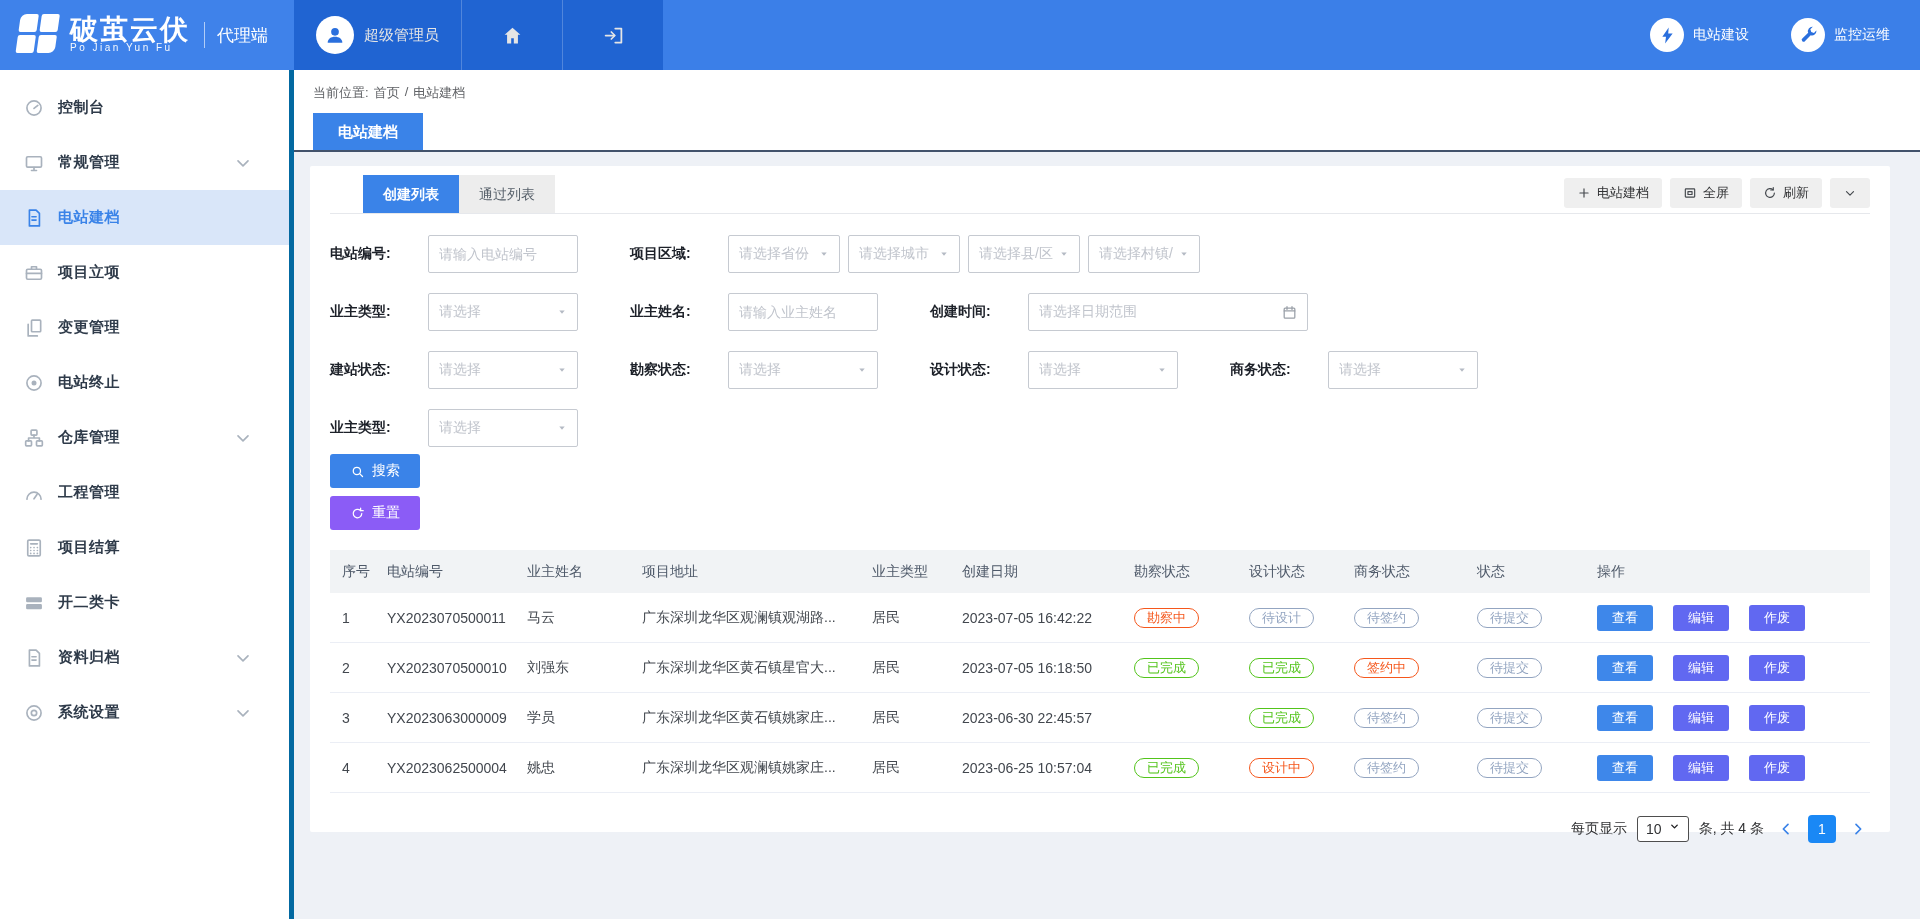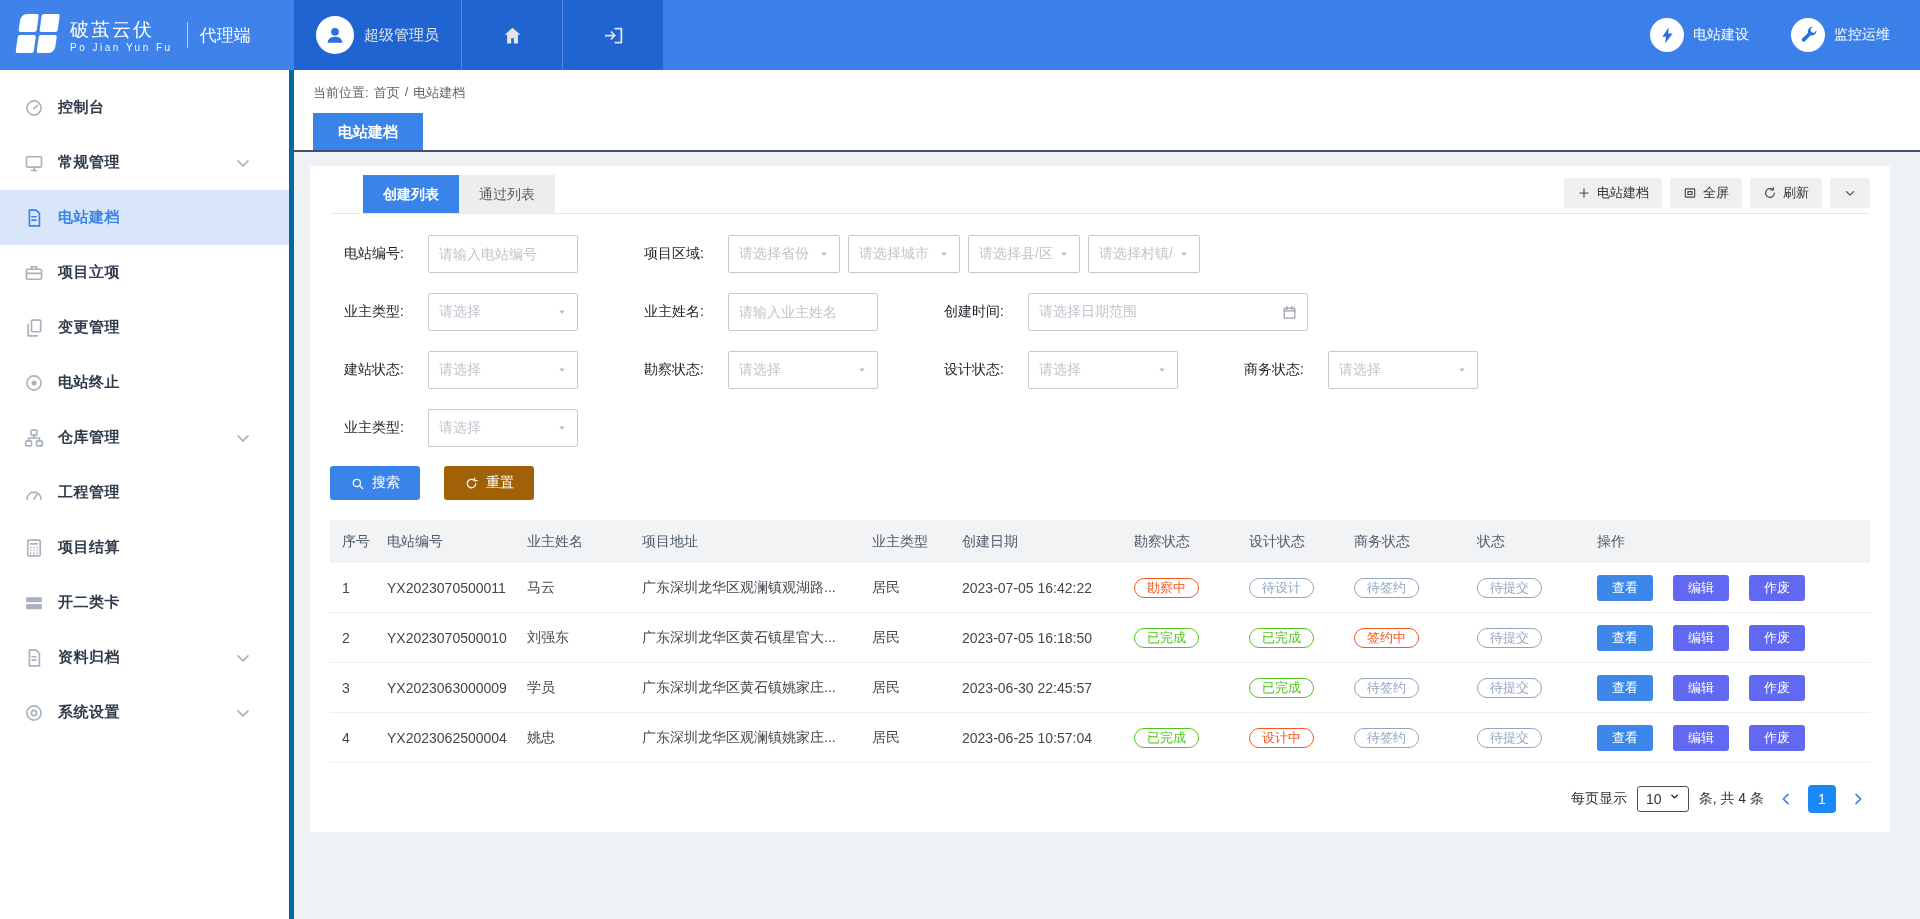--- a/index.html
+++ b/index.html
@@ -8,21 +8,21 @@
   .ic svg{width:1em;height:1em;display:block;}
 
   
   .topbar{position:absolute;top:0;left:0;width:1920px;height:70px;background:#3b7fe8;display:flex;align-items:stretch;z-index:5;}
   .brand{width:294px;box-sizing:border-box;display:flex;align-items:center;padding-left:18px;background:#3f82ea;}
   .brand-mark{width:42px;height:42px;display:grid;grid-template-columns:18px 18px;grid-template-rows:18px 18px;gap:3px;transform:skewX(-8deg);flex:0 0 auto;}
   .brand-mark i{background:#fff;border-radius:2px;display:block;}
   .brand-mark i:nth-child(1){border-radius:6px 2px 2px 2px;}
   .brand-mark i:nth-child(4){border-radius:2px 2px 6px 2px;}
   .brand-text{margin-left:10px;color:#fff;}
-  .brand-title{font-size:19px;font-weight:400;letter-spacing:2px;line-height:24px;}
+  .brand-title{font-size:28px;font-weight:700;letter-spacing:2px;line-height:24px;}
   .brand-sub{font-size:10px;letter-spacing:2.5px;opacity:.95;}
   .brand-divider{width:1px;height:26px;background:rgba(255,255,255,.6);margin:0 12px 0 14px;}
   .brand-edition{color:#fff;font-size:17px;}
   .user-strip{display:flex;background:#2064d2;}
   .seg{display:flex;align-items:center;justify-content:center;color:#e5e5e5;cursor:pointer;}
   .seg + .seg{border-left:1px solid rgba(255,255,255,.22);}
   .seg-user{padding:0 22px;gap:10px;font-size:15px;}
   .avatar{width:38px;height:38px;border-radius:50%;background:#fff;color:#2a6fdd;display:flex;align-items:center;justify-content:center;font-size:22px;}
   .seg-icon{width:100px;font-size:21px;}
   .topbar .spacer{flex:1;}
@@ -52,38 +52,38 @@
   .ltab{height:38px;line-height:38px;padding:0 20px;font-size:14px;background:#ededed;color:#57606a;cursor:pointer;}
   .ltab.active{background:#3a83e8;color:#fff;font-weight:700;margin-left:33px;}
   .head-tools{display:flex;gap:8px;margin-bottom:5px;}
   .tool-btn{height:30px;padding:0 13px;background:#efefef;border:none;border-radius:3px;display:flex;align-items:center;gap:6px;font-size:13px;color:#303133;cursor:pointer;font-family:inherit;}
   .tool-btn .ic{font-size:14px;color:#45494e;}
 
   
   .frow{display:flex;align-items:center;height:38px;margin-top:20px;}
   .frow:first-child{margin-top:21px;}
   .fgroup{display:flex;align-items:center;margin-right:52px;}
-  .flabel{display:inline-block;width:88px;text-align:center;margin-right:10px;font-size:14px;color:#1d2129;font-weight:400;flex:0 0 88px;}
+  .flabel{display:inline-block;width:88px;text-align:left;margin-right:10px;font-size:14px;color:#1d2129;font-weight:700;flex:0 0 88px;}
   .ctl{height:38px;box-sizing:border-box;border:1px solid #c6cad1;border-radius:2px;background:#fff;font-size:14px;color:#333;padding:0 10px;display:flex;align-items:center;}
   input.ctl{width:150px;outline:none;font-family:inherit;}
   input.ctl::placeholder{color:#c0c4cc;}
   .sel{width:150px;justify-content:space-between;cursor:pointer;}
   .sel .ph{color:#c0c4cc;white-space:nowrap;overflow:hidden;}
   .sel-caret{font-size:10px;color:#b4bac4;margin-left:6px;flex:0 0 auto;}
   .sel.region{width:112px;margin-right:8px;}
   .sel.region:last-child{margin-right:0;}
   .date-ctl{width:280px;justify-content:space-between;cursor:text;}
   .date-ctl .ph{color:#c0c4cc;}
   .cal-ic{font-size:15px;color:#9aa0a8;}
 
-  .filter-actions{display:flex;gap:24px;margin-top:19px;}
+  .filter-actions{display:flex;gap:8px;margin-top:7px;flex-direction:column;}
   .btn{height:34px;width:90px;border:none;border-radius:3px;color:#fff;font-size:14px;display:flex;align-items:center;justify-content:center;gap:7px;cursor:pointer;font-family:inherit;}
   .btn .ic{font-size:15px;}
   .btn-search{background:#3a83e8;}
-  .btn-reset{background:#a16207;}
+  .btn-reset{background:#8b5cf6;}
 
   
   table.grid{width:100%;border-collapse:collapse;margin-top:20px;table-layout:fixed;}
   .grid th{background:#f1f3f5;height:43px;font-size:14px;font-weight:400;color:#4e5969;text-align:left;padding:0 12px;white-space:nowrap;}
   .grid td{height:49px;border-bottom:1px solid #ebeef5;font-size:14px;color:#42474e;padding:0 12px;white-space:nowrap;overflow:hidden;}
   .pill{display:inline-block;box-sizing:border-box;min-width:64px;text-align:center;padding:0 12px;border-radius:15px;font-size:13px;border:1px solid;background:#fff;font-family:Liberation Serif, serif;}
   .pill-orange{color:#f5571c;border-color:#f5571c;}
   .pill-green{color:#52c41a;border-color:#52c41a;}
   .pill-slate{color:#93a5c1;border-color:#93a5c1;}
   .abtn{width:56px;height:26px;border:none;border-radius:3px;color:#fff;font-size:13px;cursor:pointer;margin-right:20px;font-family:inherit;}

